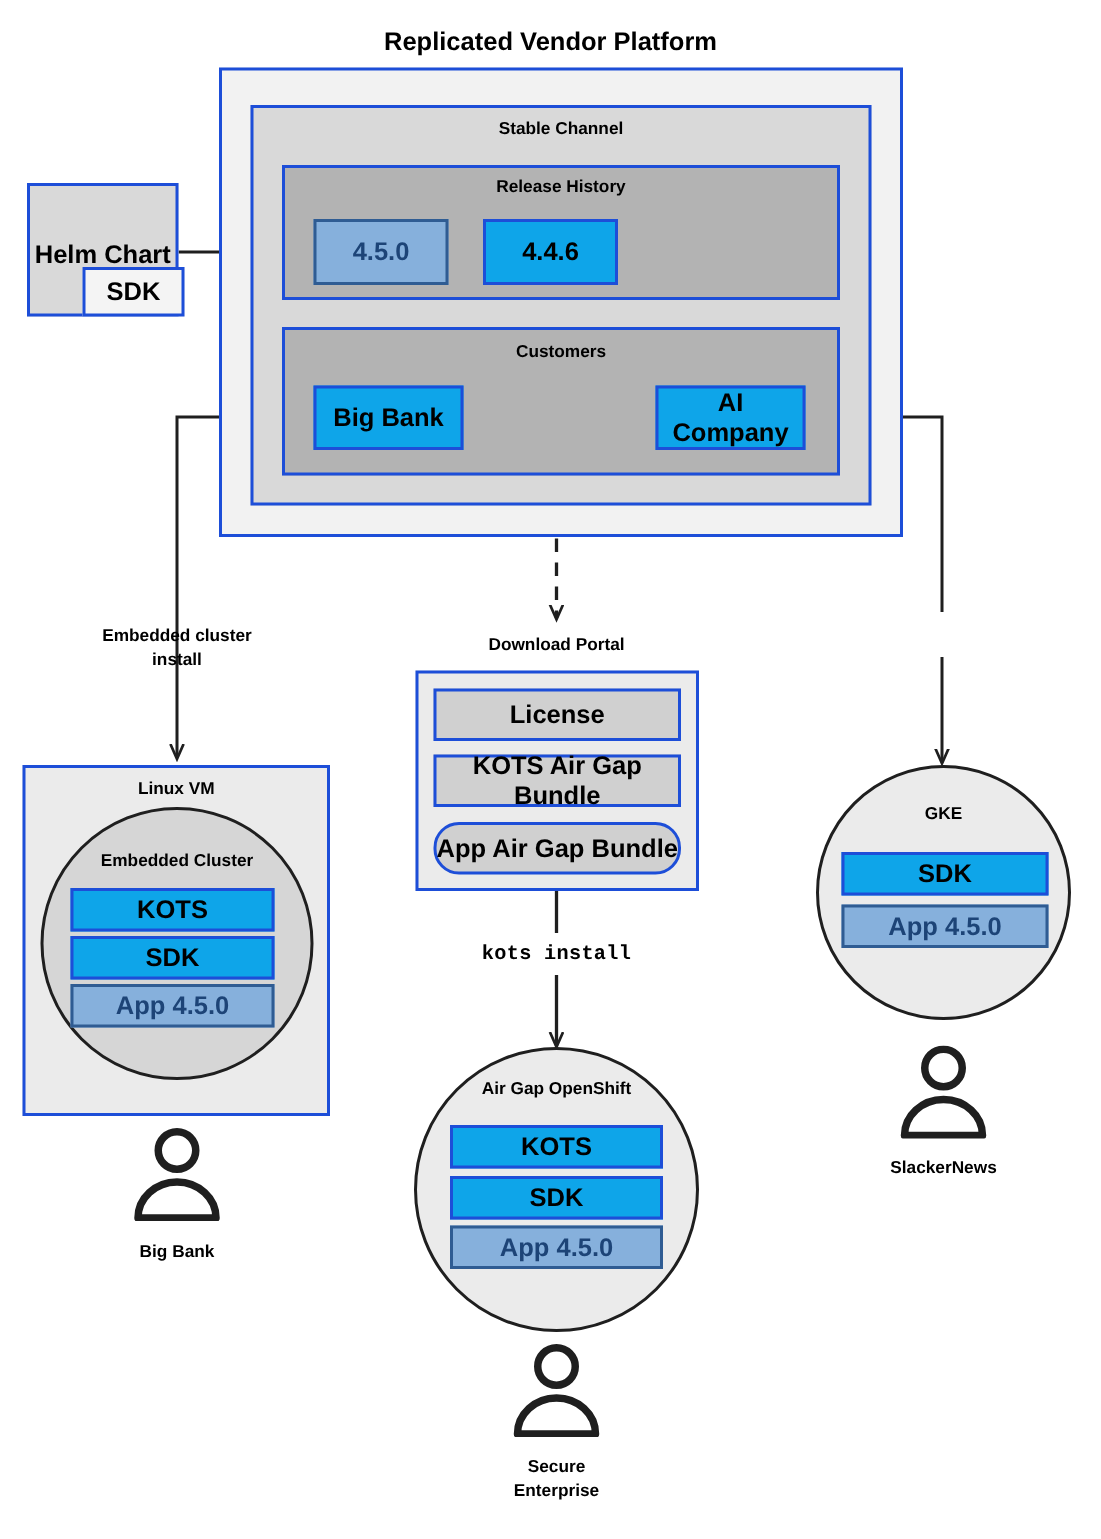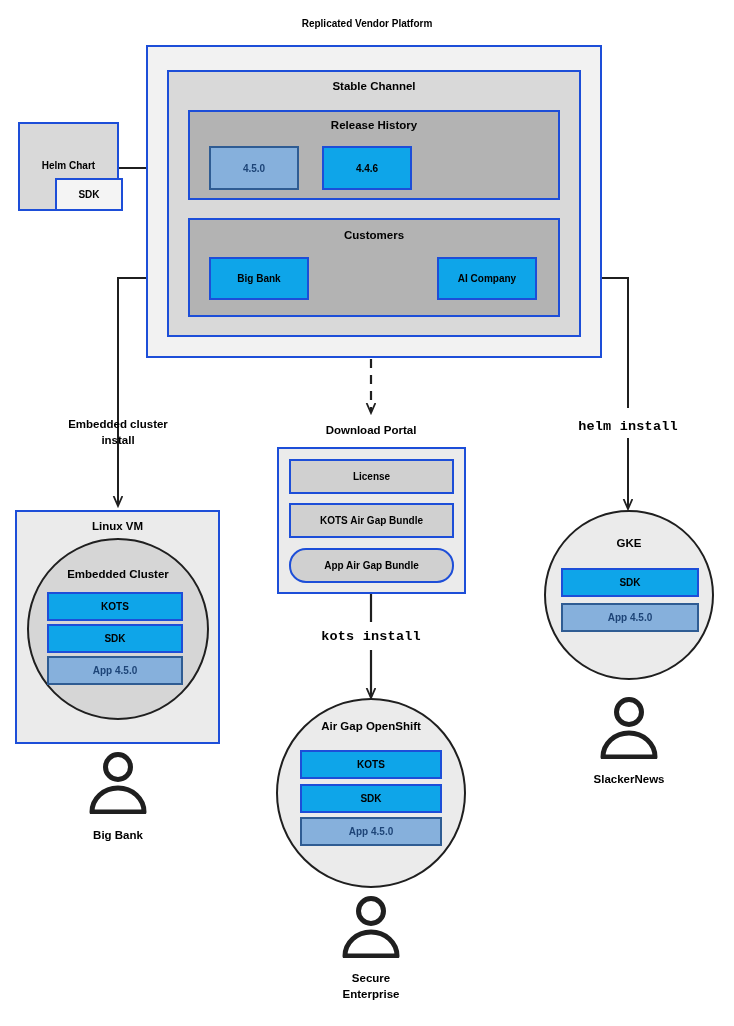--- a/index.html
+++ b/index.html
@@ -16,21 +16,21 @@
   .f-outer{background:#f2f2f2;}
   .f-chan{background:#d9d9d9;}
   .f-inner{background:#b3b3b3;}
   .f-white{background:#0ea5e9;}
   .f-gray{background:#d0d0d0;}
   .f-lgray{background:#ebebeb;}
   .f-blue{background:#86b0dc;border-color:#2f5c93;color:#1d4477;}
   .f-sdkbox{background:#f4f4f4;}
 
   .t11b{font-size:11.5px;font-weight:bold;}
-  .t12b{font-size:10px;font-weight:bold;}
+  .t12b{font-size:17px;font-weight:bold;}
   .mono{font-family:"Liberation Mono", monospace;font-weight:bold;font-size:13.5px;letter-spacing:0.2px;}
 
   .circle{position:absolute;box-sizing:border-box;border:2.5px solid #1f1f1f;border-radius:50%;}
   .c-lgray{background:#ebebeb;}
   .c-gray{background:#d6d6d6;}
 
   .person{position:absolute;}
 </style>
 </head>
 <body>
@@ -88,21 +88,20 @@
   <div class="lbl t12b" style="left:18px;top:160px;width:101px;">Helm Chart</div>
   <div class="node f-sdkbox t12b" style="left:55px;top:178px;width:68px;height:33px;">
     <span>SDK</span>
   </div>
 
   <div class="lbl t11b" style="left:48px;top:418px;width:140px;">Embedded cluster</div>
   <div class="lbl t11b" style="left:48px;top:434px;width:140px;">install</div>
 
   <div class="lbl mono" style="left:271px;top:629px;width:200px;">kots install</div>
 
-  <div class="lbl mono" style="left:528px;top:419px;width:200px;">helm install</div>
 
   <div class="node f-lgray" style="left:15px;top:510px;width:205px;height:234px;"></div>
   <div class="lbl t11b" style="left:15px;top:520px;width:205px;">Linux VM</div>
 
   <div class="circle c-gray" style="left:27px;top:538px;width:182px;height:182px;"></div>
   <div class="lbl t11b" style="left:27px;top:568px;width:182px;">Embedded Cluster</div>
 
   <div class="node f-white t12b" style="left:47px;top:592px;width:136px;height:29px;">
     <span>KOTS</span>
   </div>

